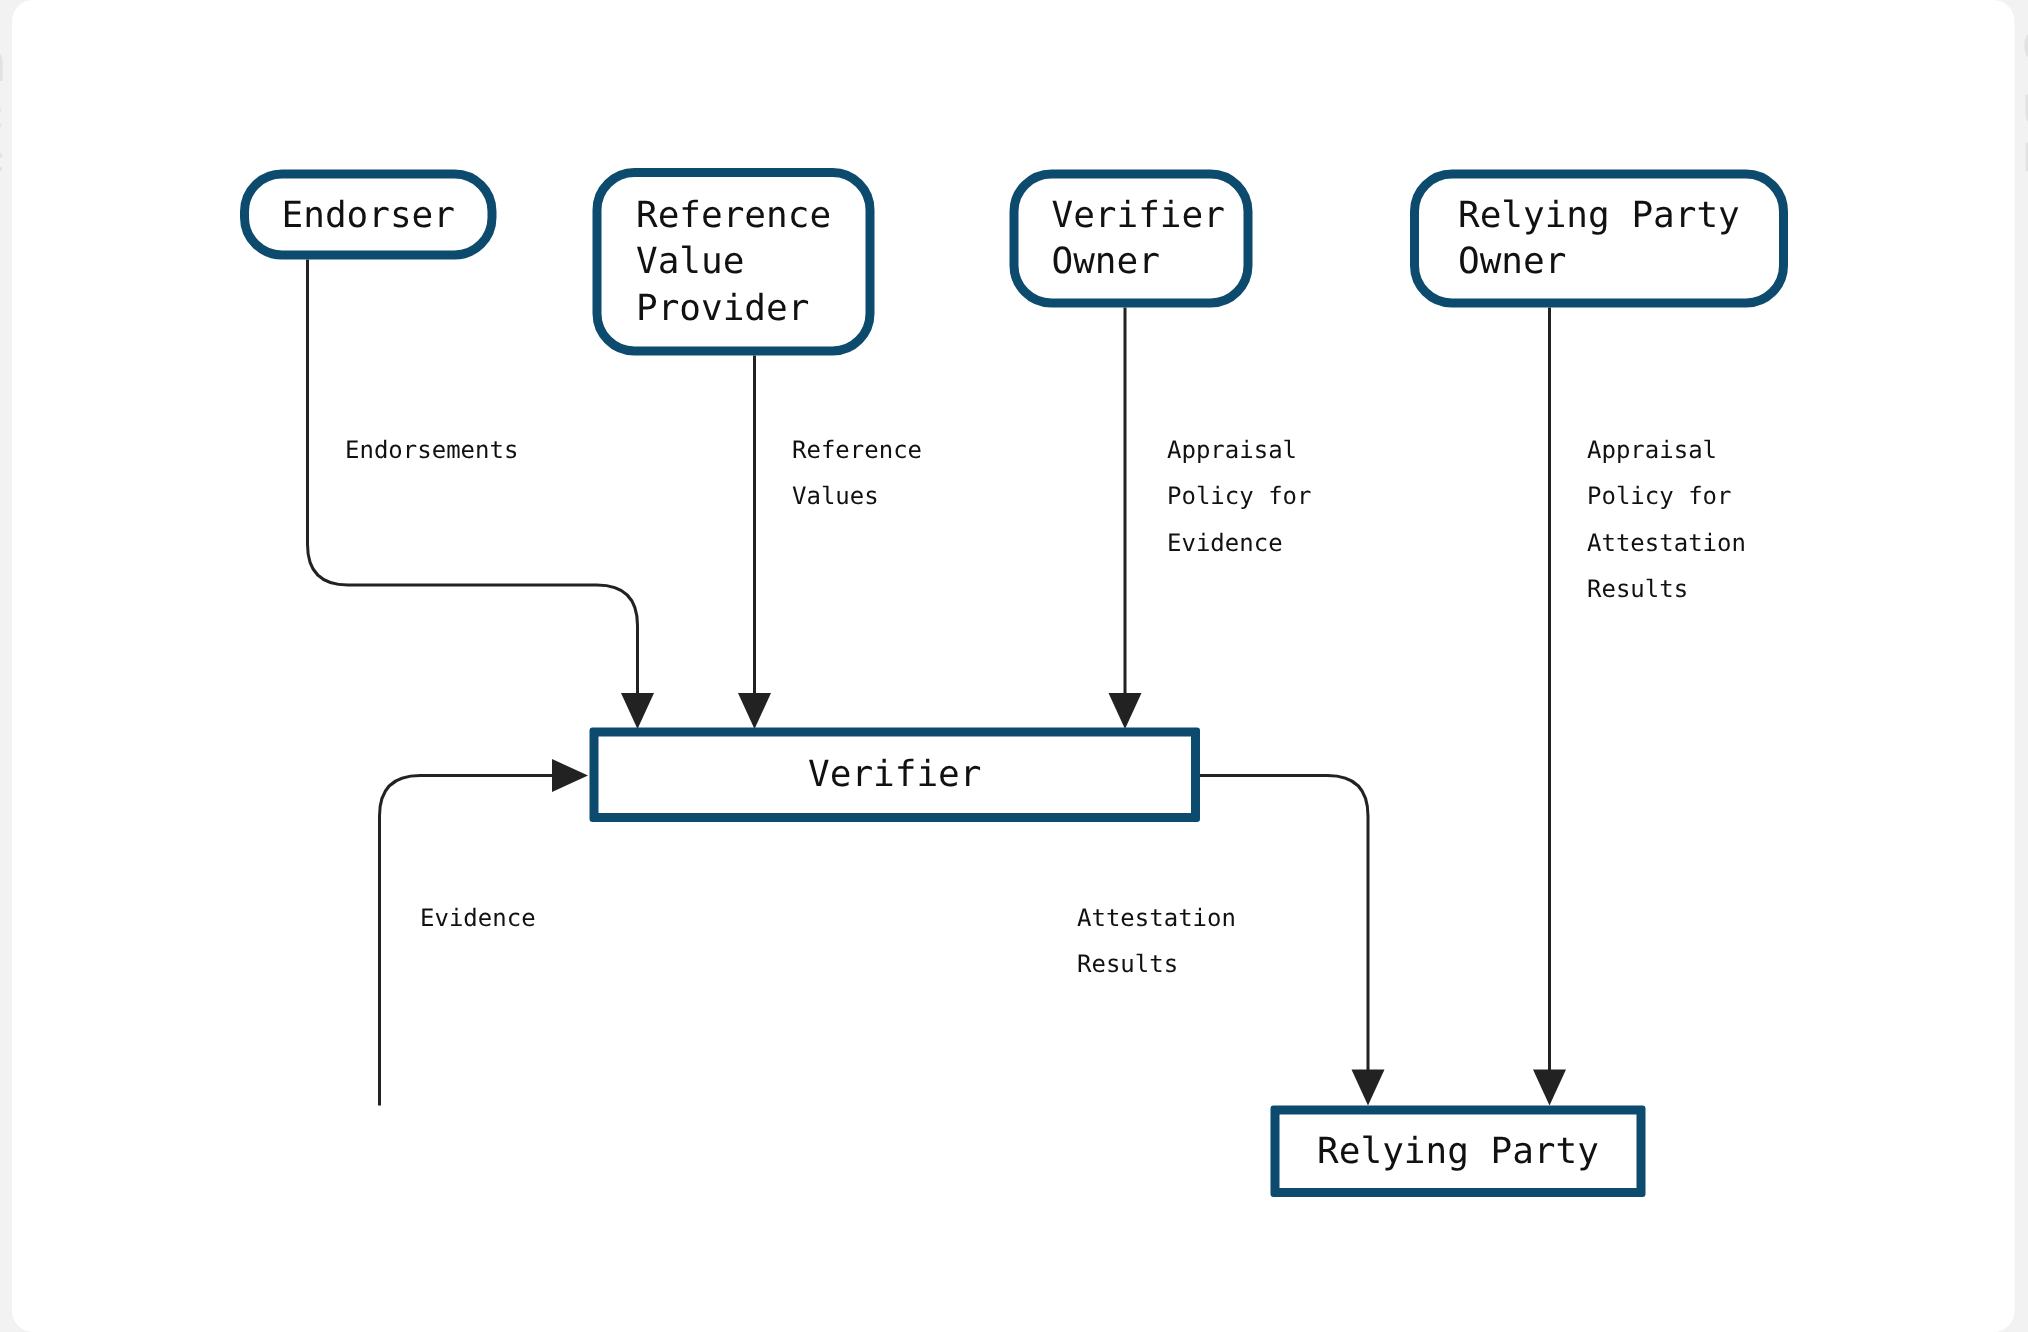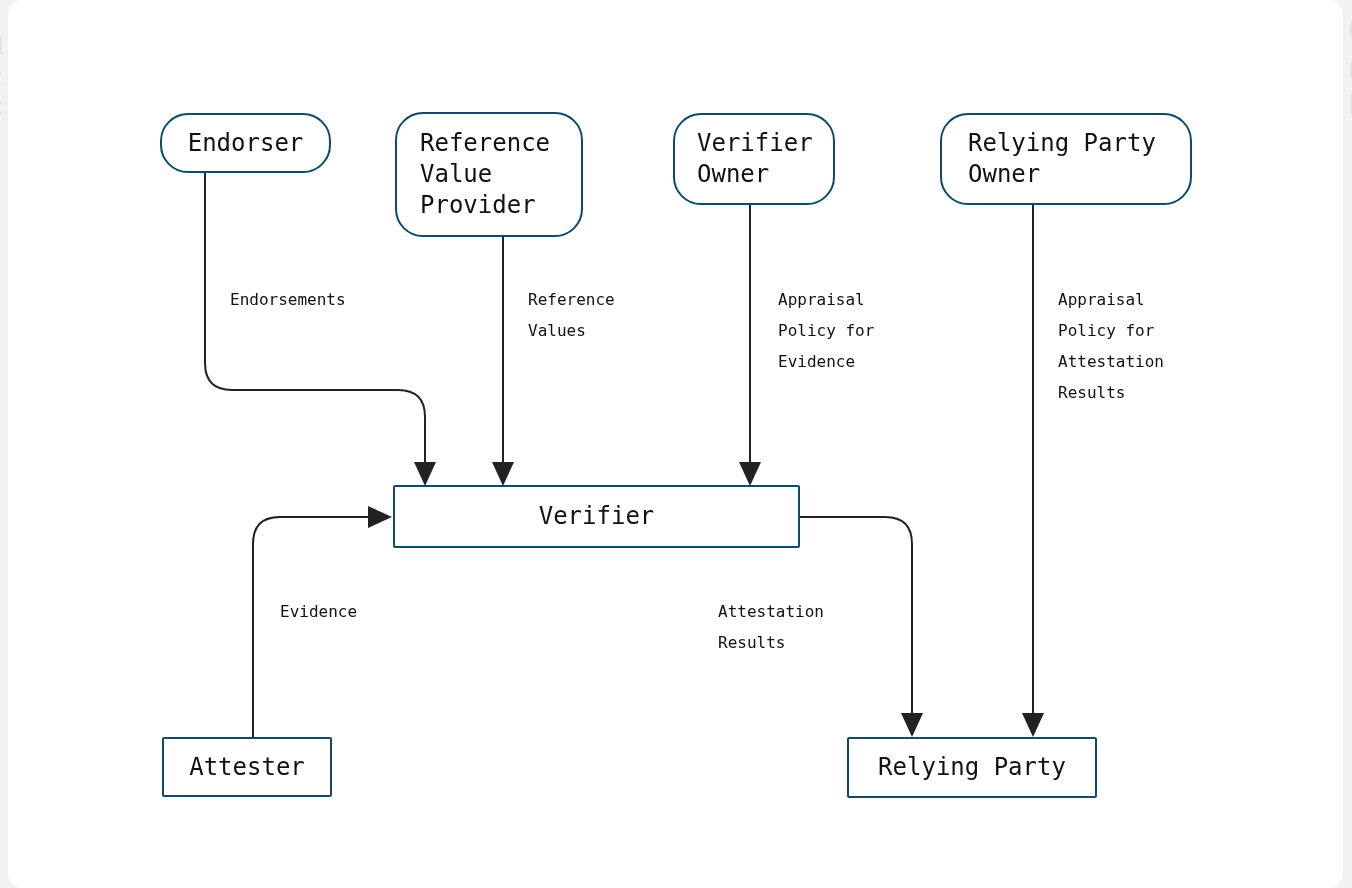--- a/index.html
+++ b/index.html
@@ -27,21 +27,21 @@
   .diagram{
     position:absolute;left:0;top:0;width:1352px;height:888px;
   }
   .edges{
     position:absolute;left:0;top:0;
   }
   .node{
     position:absolute;
     box-sizing:border-box;
     background:#ffffff;
-    border:2px solid #0c4a6e;
+    border:6px solid #0c4a6e;
     display:flex;
     align-items:center;
     color:#111111;
     font-size:24px;
     line-height:31px;
   }
   .node.rounded{border-radius:28px;}
   .node.rect{border-radius:2px;}
   .node.center{justify-content:center;}
   .node.left{justify-content:flex-start;}
@@ -107,23 +107,20 @@
 
     <div class="node rounded left" style="left:940px;top:113px;width:252px;height:92px;padding-left:26px;">
       <span class="node-label">Relying Party
 Owner</span>
     </div>
 
     <div class="node rect center" style="left:393px;top:485px;width:407px;height:63px;">
       <span class="node-label">Verifier</span>
     </div>
 
-    <div class="node rect center" style="left:162px;top:737px;width:170px;height:60px;">
-      <span class="node-label">Attester</span>
-    </div>
 
     <div class="node rect center" style="left:847px;top:737px;width:250px;height:61px;">
       <span class="node-label">Relying Party</span>
     </div>
 
     <div class="edge-label" style="left:230px;top:284px;">Endorsements</div>
 
     <div class="edge-label" style="left:528px;top:284px;">Reference
 Values</div>
 

